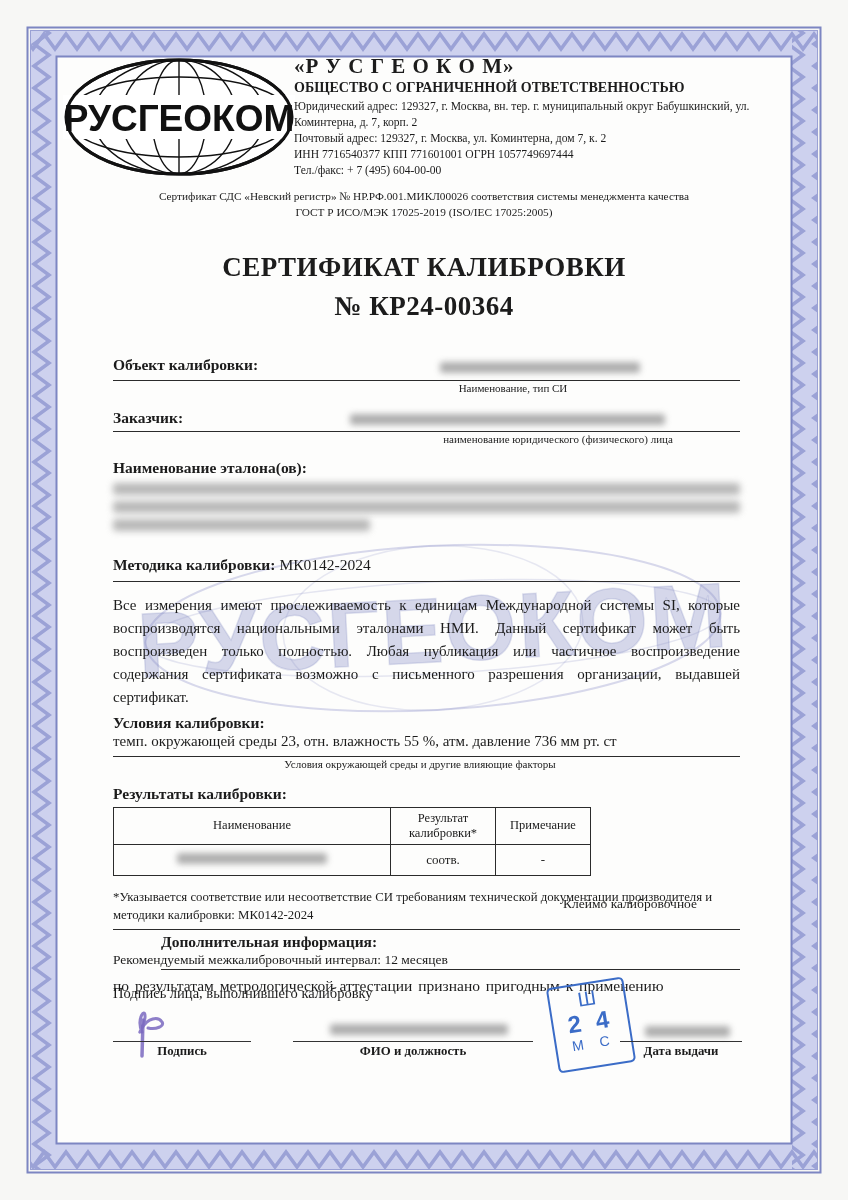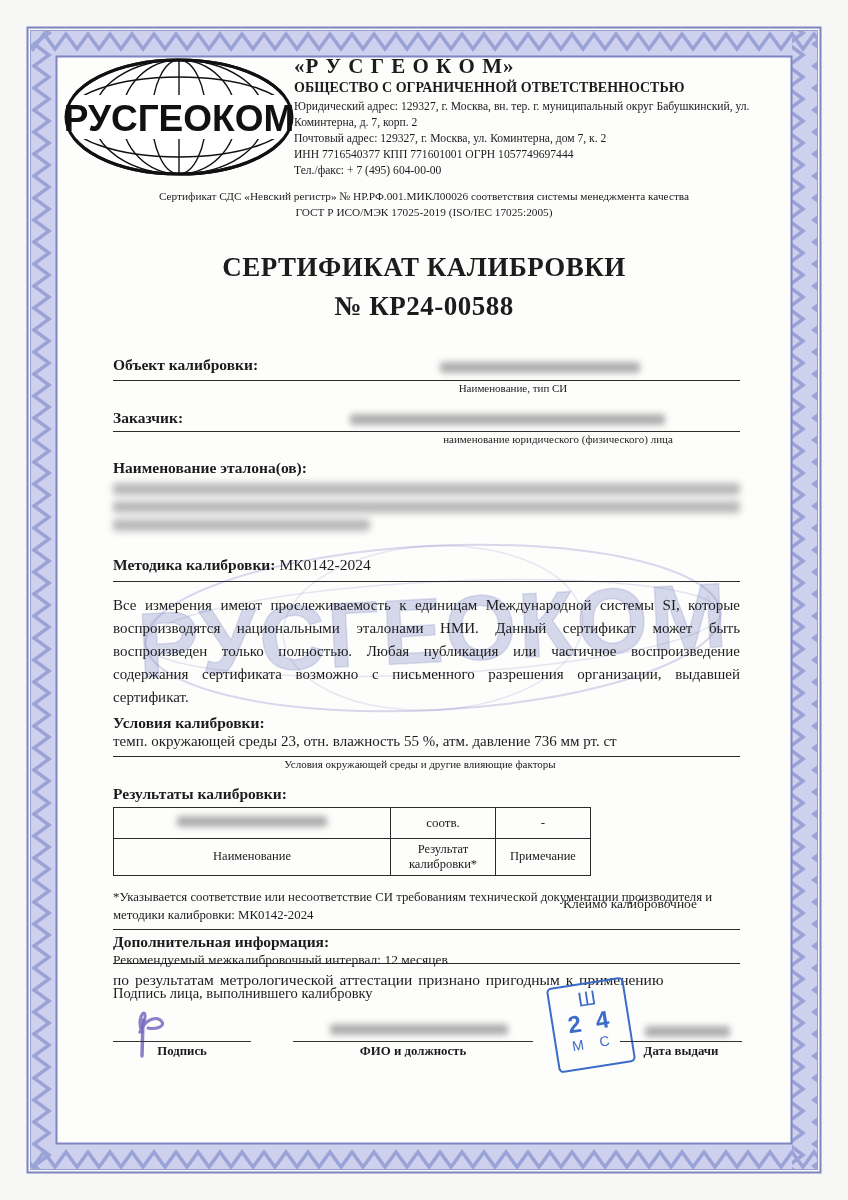--- a/index.html
+++ b/index.html
@@ -41,21 +41,21 @@
   .rowc{height:23px;margin-top:1px;font-size:15px;}
   .res-h{margin-top:13px;}
 
   table.results{border-collapse:collapse;margin-top:4px;font-size:12.5px;}
   table.results th,table.results td{border:1.2px solid #2b2b2b;text-align:center;padding:3px 4px;}
   table.results th{font-weight:normal;}
   .cw-name{width:268px;} .cw-res{width:96px;} .cw-note{width:86px;}
   table.results td{height:24px;font-size:13px;}
 
   .footnote{margin-top:12px;font-size:12.8px;line-height:1.45;border-bottom:1.6px solid #2b2b2b;padding-bottom:4px;}
-  .addl-h{border-bottom:1.6px solid #2b2b2b;padding:3px 0 12px 0;}
+  .addl-h{border-bottom:1.6px solid #2b2b2b;padding:3px 0 18px 0;margin-left:48px;}
   .addl-t{margin-top:7px;font-size:15.5px;word-spacing:2px;}
 
   
   .interval{position:absolute;left:113px;top:952px;font-size:13.5px;z-index:2;}
   .stampcap{position:absolute;left:563px;top:896px;font-size:13.5px;z-index:2;}
   .signercap{position:absolute;left:113px;top:985px;font-size:14.5px;z-index:2;}
   .sigsvg{position:absolute;left:118px;top:998px;z-index:2;}
   .stamp{position:absolute;left:552px;top:982px;width:74px;height:82px;transform:rotate(-9deg);
          border:2.6px solid #3b6cc7;border-radius:5px;color:#3b6cc7;text-align:center;z-index:2;
          font-family:"Liberation Sans",sans-serif;background:rgba(255,255,255,.0);}
@@ -129,21 +129,21 @@
     </div>
   </div>
 
   <div class="accred z">
     <div>Сертификат СДС «Невский регистр» № НР.РФ.001.МИКЛ00026 соответствия системы менеджмента качества</div>
     <div>ГОСТ Р ИСО/МЭК 17025-2019 (ISO/IEC 17025:2005)</div>
   </div>
 
   <div class="doctitle z">
     <div>СЕРТИФИКАТ КАЛИБРОВКИ</div>
-    <div>№ КР24-00588</div>
+    <div>№ КР24-00364</div>
   </div>
 
   <div class="content">
 
 
     <div class="frow row2">
       <span class="lab l1">Объект калибровки:</span>
       <span class="rx abs" style="left:327px;top:8px;width:200px;"></span>
     </div>
     <div class="caprow">
@@ -175,29 +175,29 @@
     <div class="lab cond-h">Условия калибровки:</div>
     <div class="frow rowc">темп. окружающей среды 23, отн. влажность 55 %, атм. давление 736 мм рт. ст</div>
     <div class="caprow">
       <span class="cap" style="position:absolute;left:107px;top:1px;width:400px;text-align:center;">Условия окружающей среды и другие влияющие факторы</span>
     </div>
 
     <div class="lab res-h">Результаты калибровки:</div>
     <table class="results">
       <tbody>
           <tr>
+        <th class="cw-name">Наименование</th>
+        <th class="cw-res">Результат калибровки*</th>
+        <th class="cw-note">Примечание</th>
+      </tr>
+      <tr>
         <td><span class="rx" style="width:150px;"></span></td>
         <td>соотв.</td>
         <td>-</td>
       </tr>
-      <tr>
-        <th class="cw-name">Наименование</th>
-        <th class="cw-res">Результат калибровки*</th>
-        <th class="cw-note">Примечание</th>
-      </tr>
     </tbody>
       </table>
 
     <div class="footnote">*Указывается соответствие или несоответствие СИ требованиям технической документации производителя и методики калибровки: МК0142-2024</div>
     <div class="lab addl-h">Дополнительная информация:</div>
     <div class="addl-t">по результатам метрологической аттестации признано пригодным к применению</div>
   </div>
 
   <div class="interval">Рекомендуемый межкалибровочный интервал: 12 месяцев</div>
   <div class="stampcap">Клеймо калибровочное</div>

